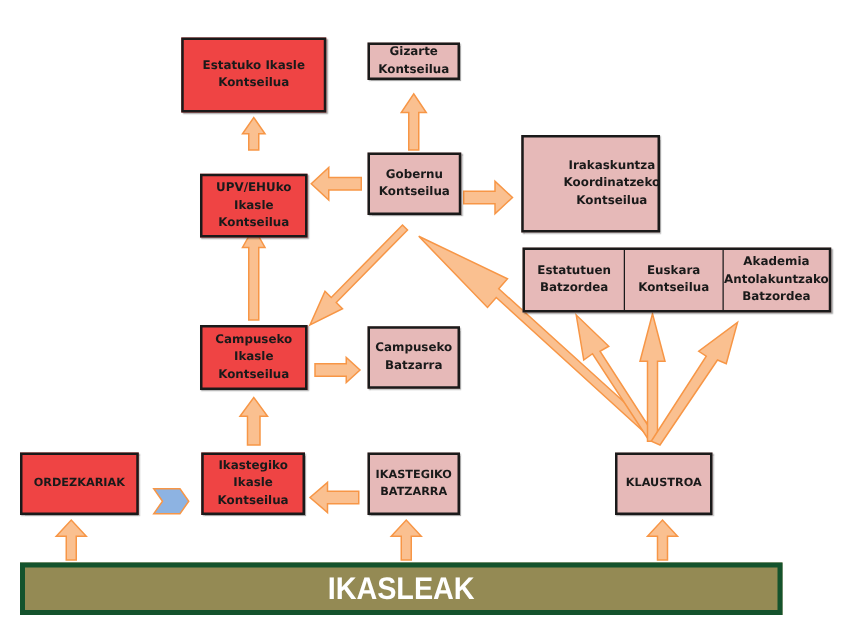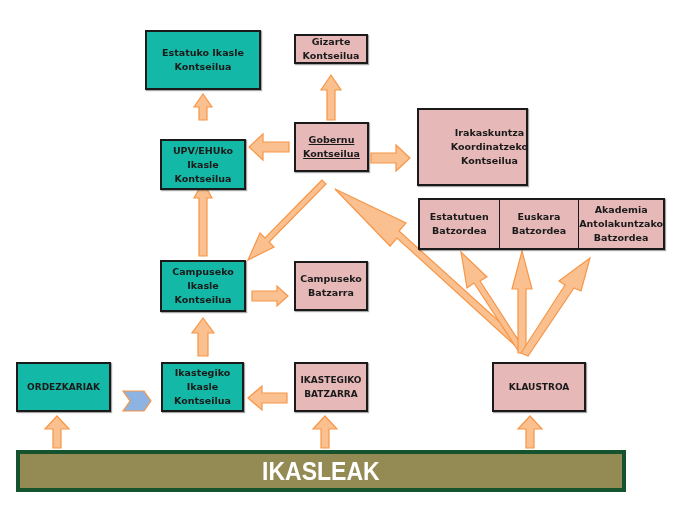--- a/index.html
+++ b/index.html
@@ -3,21 +3,21 @@
 <meta charset="utf-8">
 <style>
   html, body { margin:0; padding:0; background:#ffffff; }
   body { width:678px; height:513px; position:relative; overflow:hidden;
          font-family:"DejaVu Sans", sans-serif; }
   #arrows { position:absolute; left:0; top:0; width:678px; height:513px; }
   .box { position:absolute; box-sizing:border-box; border:2px solid #1a1a1a;
          display:flex; align-items:center; justify-content:center; text-align:center;
          font-size:9.5px; line-height:14px; color:#1a1a1a; font-weight:bold;
          box-shadow:1px 1px 1px rgba(0,0,0,0.35); }
-  .green { background:#14b8a6; }
+  .green { background:#ef4444; }
   .pink  { background:#e6b9b8; }
   .box span { white-space:pre-line; }
   .caps { font-size:9px; }
   #table { position:absolute; left:418px; top:198px; width:247px; height:52px;
            box-sizing:border-box; border:2px solid #1a1a1a; display:flex; background:#e6b9b8;
            box-shadow:1px 1px 1px rgba(0,0,0,0.35); }
   #table .cell { flex:1; display:flex; align-items:center; justify-content:center; text-align:center;
                  font-size:9.5px; line-height:14px; font-weight:bold; color:#1a1a1a; white-space:pre-line; }
   #table .cell + .cell { border-left:1.5px solid #1a1a1a; }
   #base { position:absolute; left:16px; top:450px; width:610px; height:42px; background:#948a54;
@@ -76,36 +76,36 @@
   <span>Gizarte
 Kontseilua</span>
 </div>
 
 <div class="box green" style="left:160px;top:122px;width:86px;height:51px;margin-top:17px;">
   <span>UPV/EHUko
 Ikasle
 Kontseilua</span>
 </div>
 
-<div class="box pink" style="left:294px;top:122px;width:75px;height:50px;text-decoration:underline;">
+<div class="box pink" style="left:294px;top:122px;width:75px;height:50px;">
   <span>Gobernu
 Kontseilua</span>
 </div>
 
 <div class="box pink" style="left:417px;top:108px;width:111px;height:78px;padding-left:34px;">
   <span>Irakaskuntza
 Koordinatzeko
 Kontseilua</span>
 </div>
 
 <div id="table">
   <div class="cell">Estatutuen
 Batzordea</div>
   <div class="cell">Euskara
-Batzordea</div>
+Kontseilua</div>
   <div class="cell">Akademia
 Antolakuntzako
 Batzordea</div>
 </div>
 
 <div class="box green" style="left:160px;top:260px;width:86px;height:52px;">
   <span>Campuseko
 Ikasle
 Kontseilua</span>
 </div>
@@ -123,19 +123,19 @@
   <span>Ikastegiko
 Ikasle
 Kontseilua</span>
 </div>
 
 <div class="box pink" style="left:294px;top:362px;width:74px;height:50px;">
   <span class="caps">IKASTEGIKO
 BATZARRA</span>
 </div>
 
-<div class="box pink" style="left:492px;top:362px;width:94px;height:50px;">
+<div class="box pink" style="left:492px;top:362px;width:78px;height:50px;">
   <span class="caps">KLAUSTROA</span>
 </div>
 
 <div id="base">
   <span>IKASLEAK</span>
 </div>
 
 </body></html>

